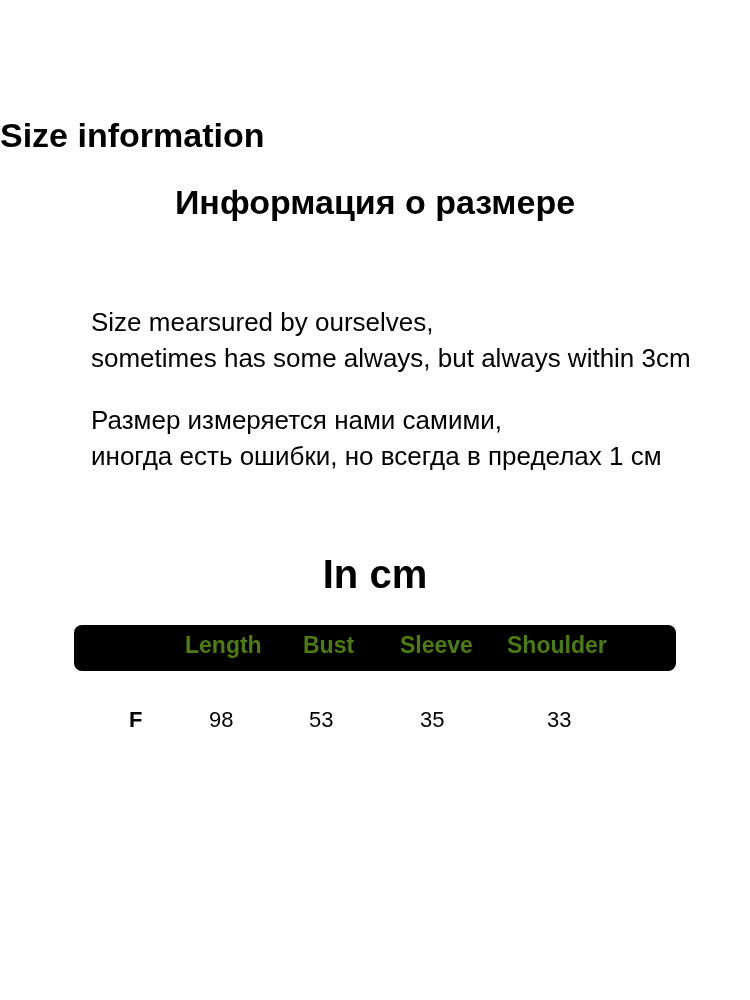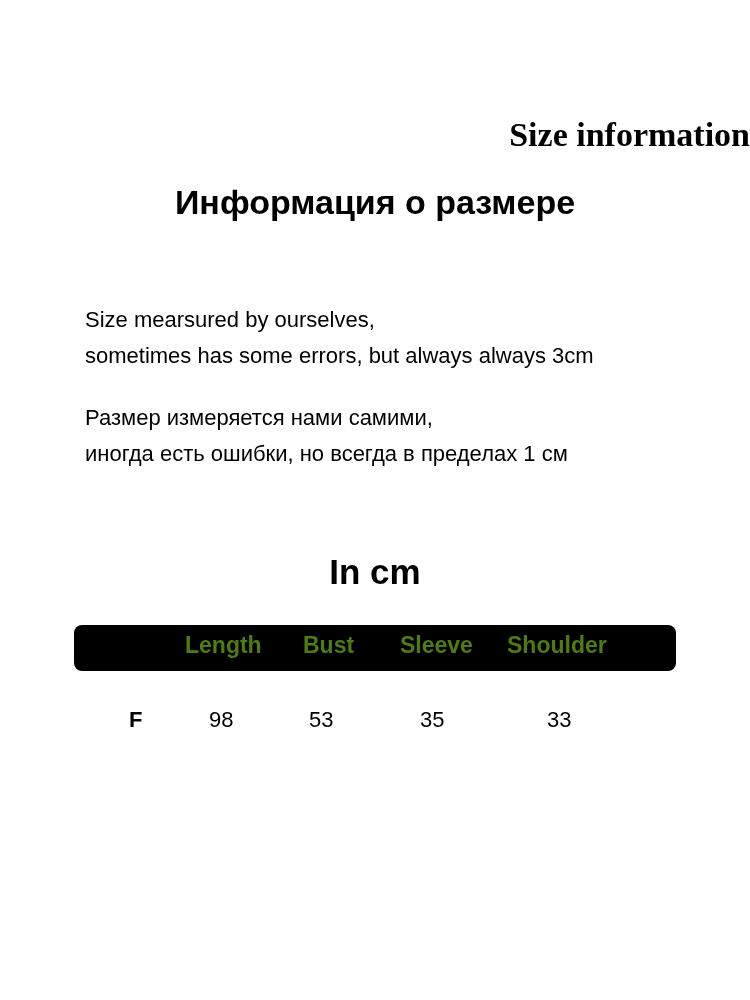--- a/index.html
+++ b/index.html
@@ -1,34 +1,34 @@
 <!DOCTYPE html>
 <html><head>
 <meta charset="utf-8">
 <style>
   html, body { margin: 0; padding: 0; background: #ffffff; }
   body { width: 750px; height: 1000px; position: relative; overflow: hidden;
          font-family: "Liberation Sans", sans-serif; color: #000; }
   .abs { position: absolute; white-space: nowrap; }
-  .title1 { top: 116px; left: 0; width: 750px; text-align: right; font-size: 34px; font-weight: bold; font-family: Liberation Serif, serif; }
+  .title1 { top: 116px; left: 0; width: 750px; text-align: left; font-size: 34px; font-weight: bold; }
   .title2 { top: 183px; left: 0; width: 750px; text-align: center; font-size: 34px; font-weight: bold; }
-  .note { left: 85px; font-size: 22px; }
-  .unit { top: 552px; left: 0; width: 750px; text-align: center; font-size: 35px; font-weight: bold; }
+  .note { left: 91px; font-size: 26px; }
+  .unit { top: 552px; left: 0; width: 750px; text-align: center; font-size: 40px; font-weight: bold; }
   .header-bar { top: 625px; left: 74px; width: 602px; height: 46px; background: #000; border-radius: 8px; }
   .hcell { top: 632px; color: #4d7c0f; font-size: 23px; font-weight: bold; }
   .dcell { top: 707px; font-size: 22px; }
 </style>
 </head>
 <body>
 
 <div class="abs title1">Size information</div>
 <div class="abs title2">Информация о размере</div>
 
 <div class="abs note" style="top:307px">Size mearsured by ourselves,</div>
-<div class="abs note" style="top:343px">sometimes has some errors, but always always 3cm</div>
+<div class="abs note" style="top:343px">sometimes has some always, but always within 3cm</div>
 <div class="abs note" style="top:405px">Размер измеряется нами самими,</div>
 <div class="abs note" style="top:441px">иногда есть ошибки, но всегда в пределах 1 см</div>
 
 <div class="abs unit">In cm</div>
 
 <div class="abs header-bar"></div>
 <div class="abs hcell" style="left:185px">Length</div>
 <div class="abs hcell" style="left:303px">Bust</div>
 <div class="abs hcell" style="left:400px">Sleeve</div>
 <div class="abs hcell" style="left:507px">Shoulder</div>

